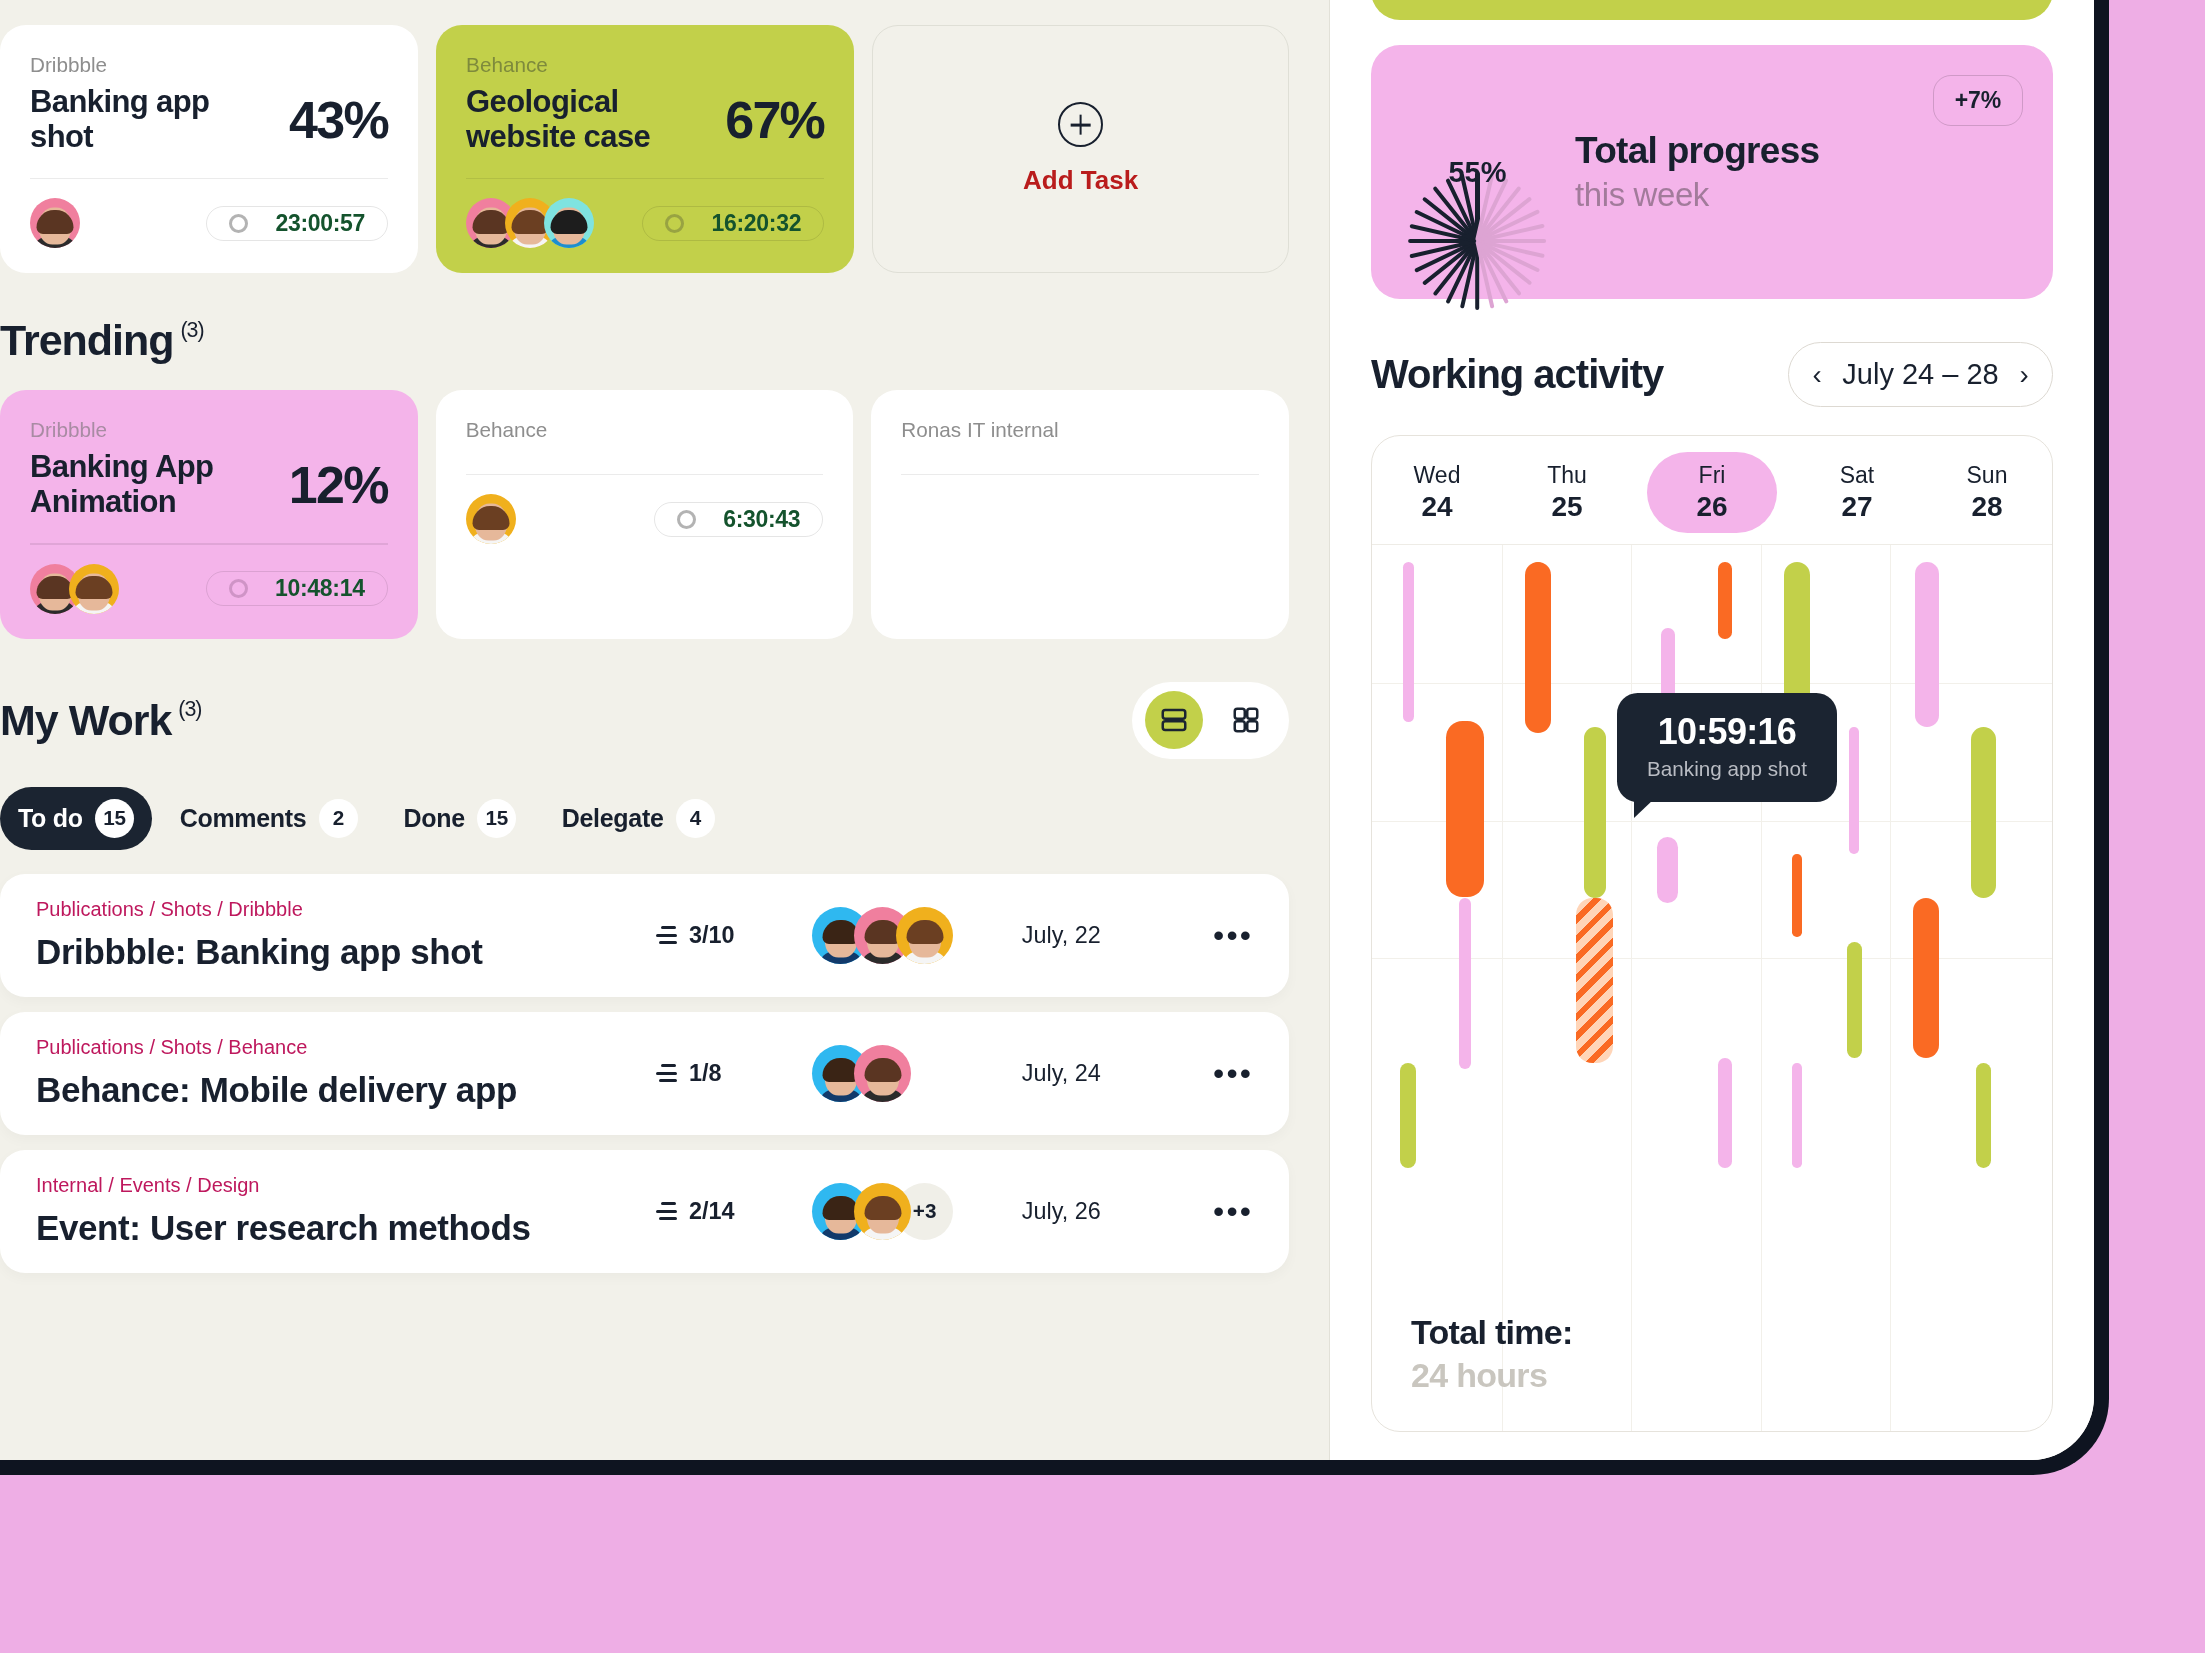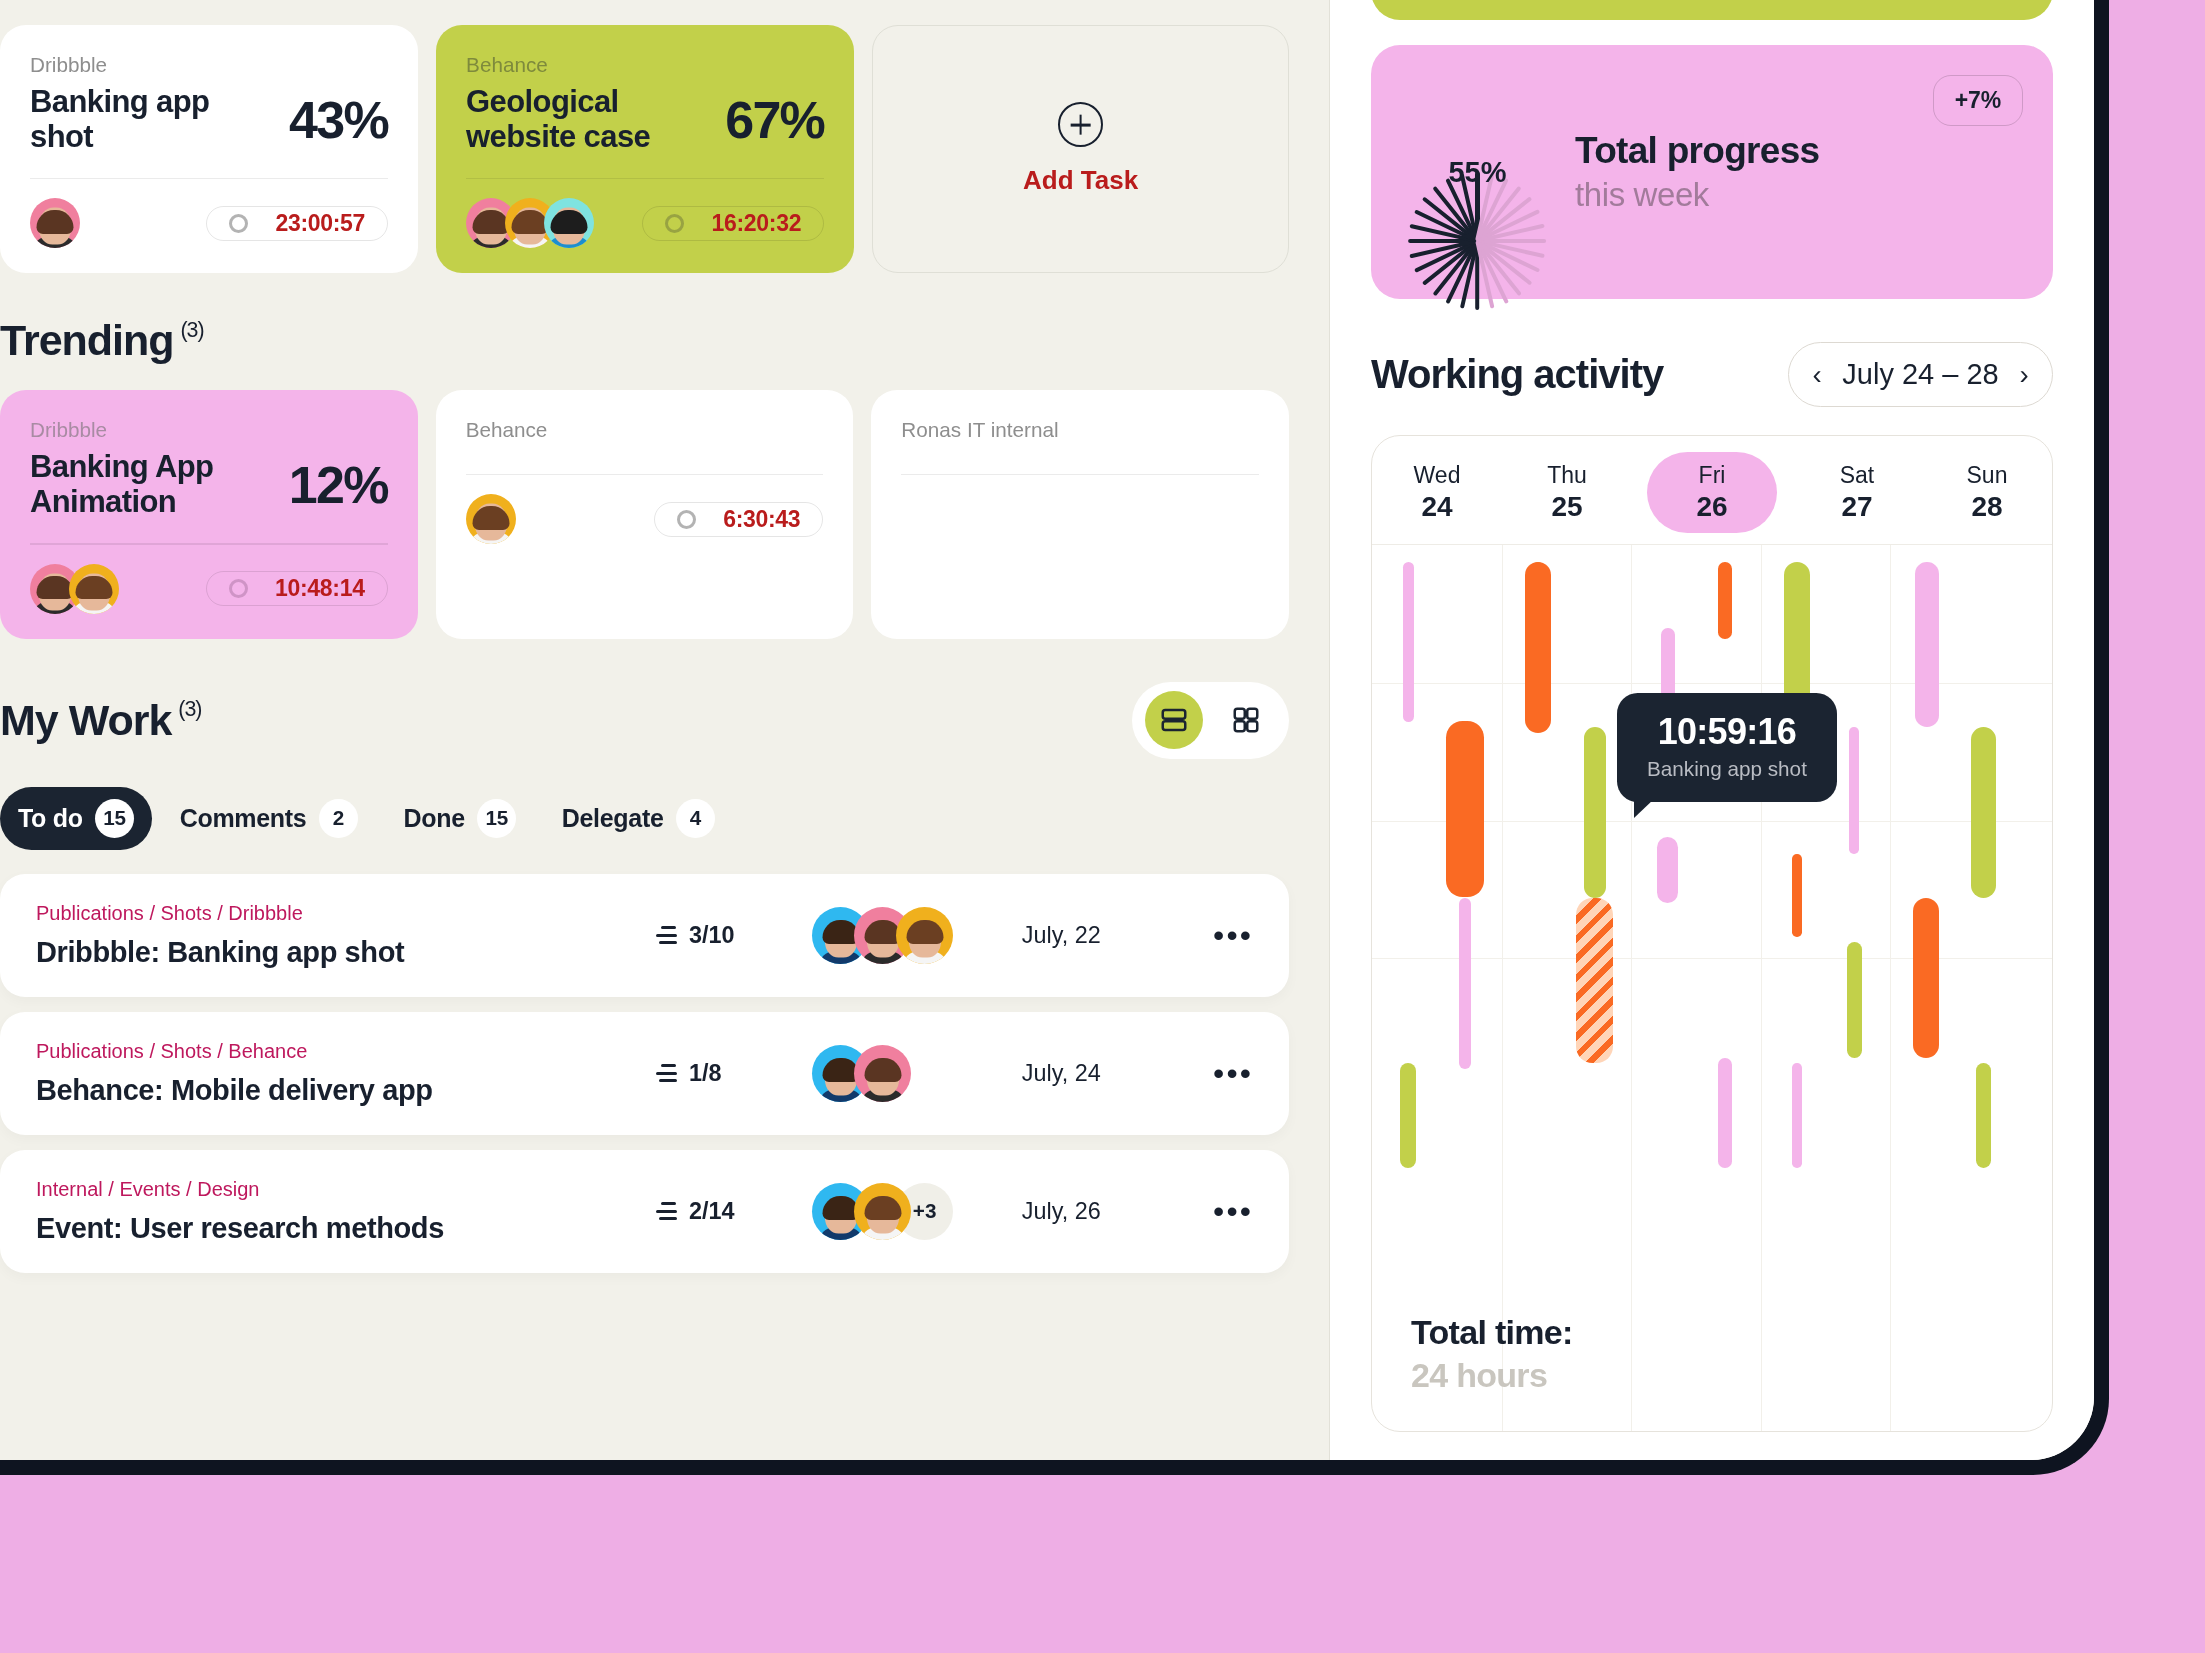--- a/index.html
+++ b/index.html
@@ -152,21 +152,21 @@
 
   .timer-pill {
     display: flex;
     align-items: center;
     gap: 27px;
     border: 1.4px solid rgba(0,0,0,0.10);
     border-radius: 27.6px;
     padding: 3px 22px;
     font-size: 23px;
     font-weight: bold;
-    color: #b91c1c;
+    color: #14532d;
     letter-spacing: -0.3px;
     white-space: nowrap;
   }
   .watch-icon {
     width: 19.3px; height: 19.3px;
     border-radius: 50%;
     border: 3.4px solid #b3b3b3;
     flex: none;
   }
   .proj-card.green .watch-icon { border-color: #98a342; }
@@ -260,21 +260,21 @@
     background: #ffffff;
     border-radius: 25px;
     height: 123px;
     padding: 0 36px;
     display: flex;
     align-items: center;
     box-shadow: 0 4.1px 12.4px rgba(0,0,0,0.03);
   }
   .task-left { width: 668px; }
   .task-bc { font-size: 20px; color: #be185d; margin-bottom: 11px; }
-  .task-title { font-size: 29px; font-weight: bold; color: #18202e; letter-spacing: -0.4px; }
+  .task-title { font-size: 35px; font-weight: bold; color: #18202e; letter-spacing: -0.4px; }
 
   .task-sub {
     display: flex;
     align-items: center;
     gap: 12.4px;
     width: 172px;
     font-size: 23.4px;
     font-weight: bold;
     color: #18202e;
   }

